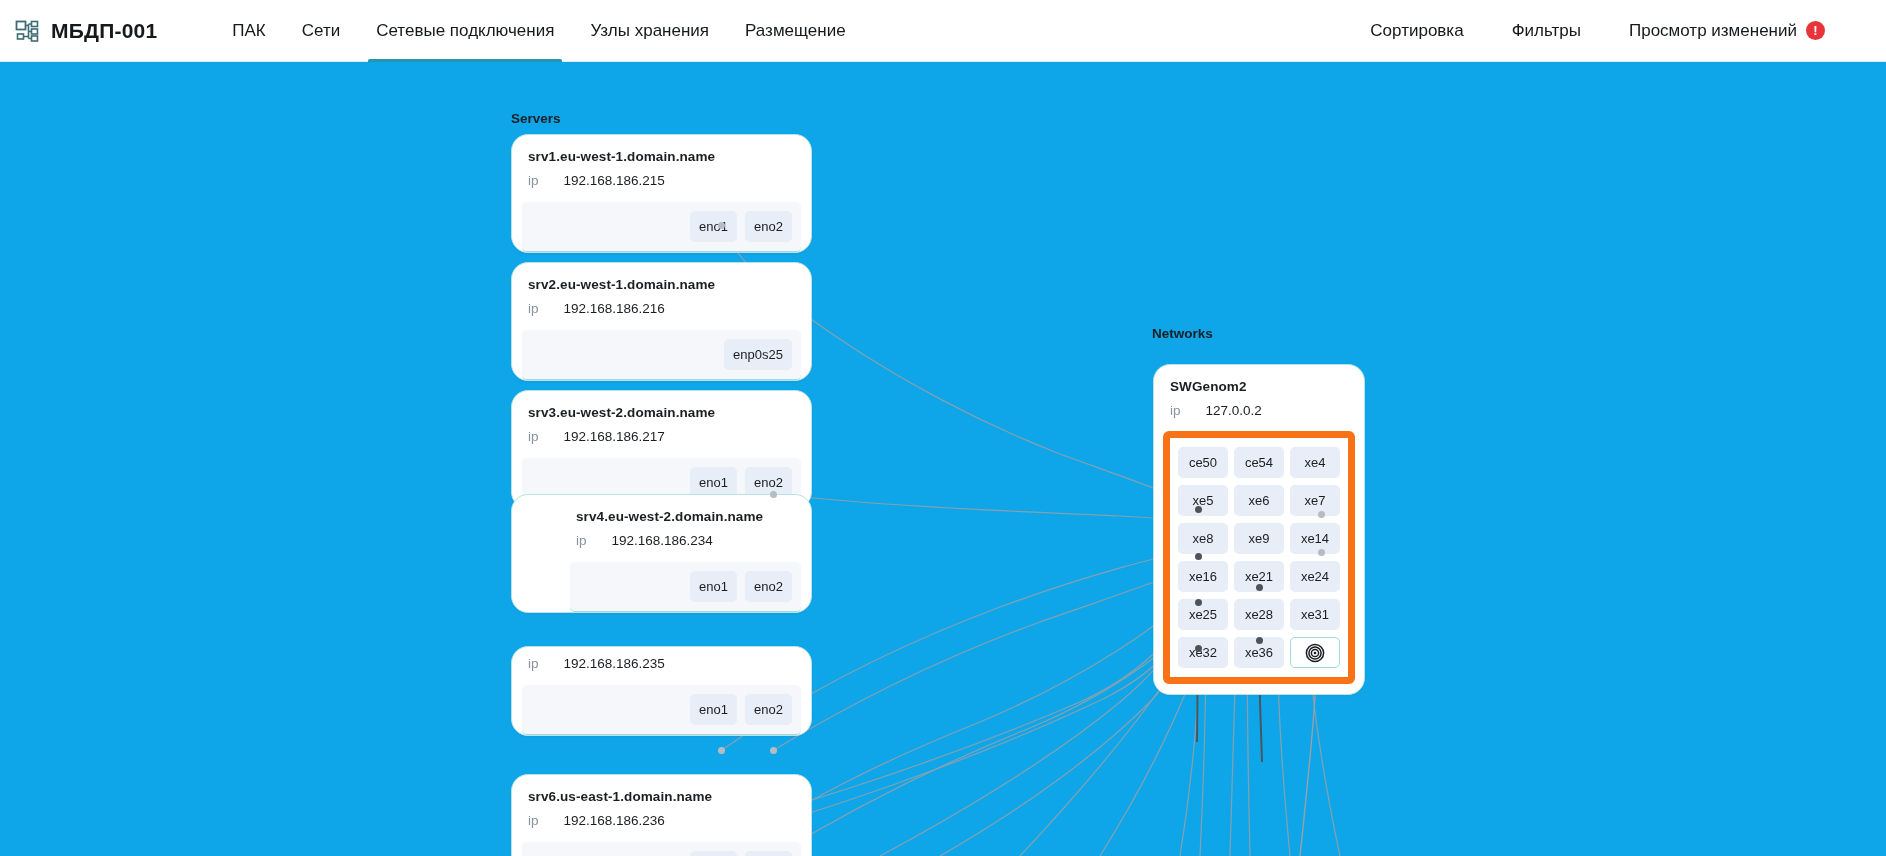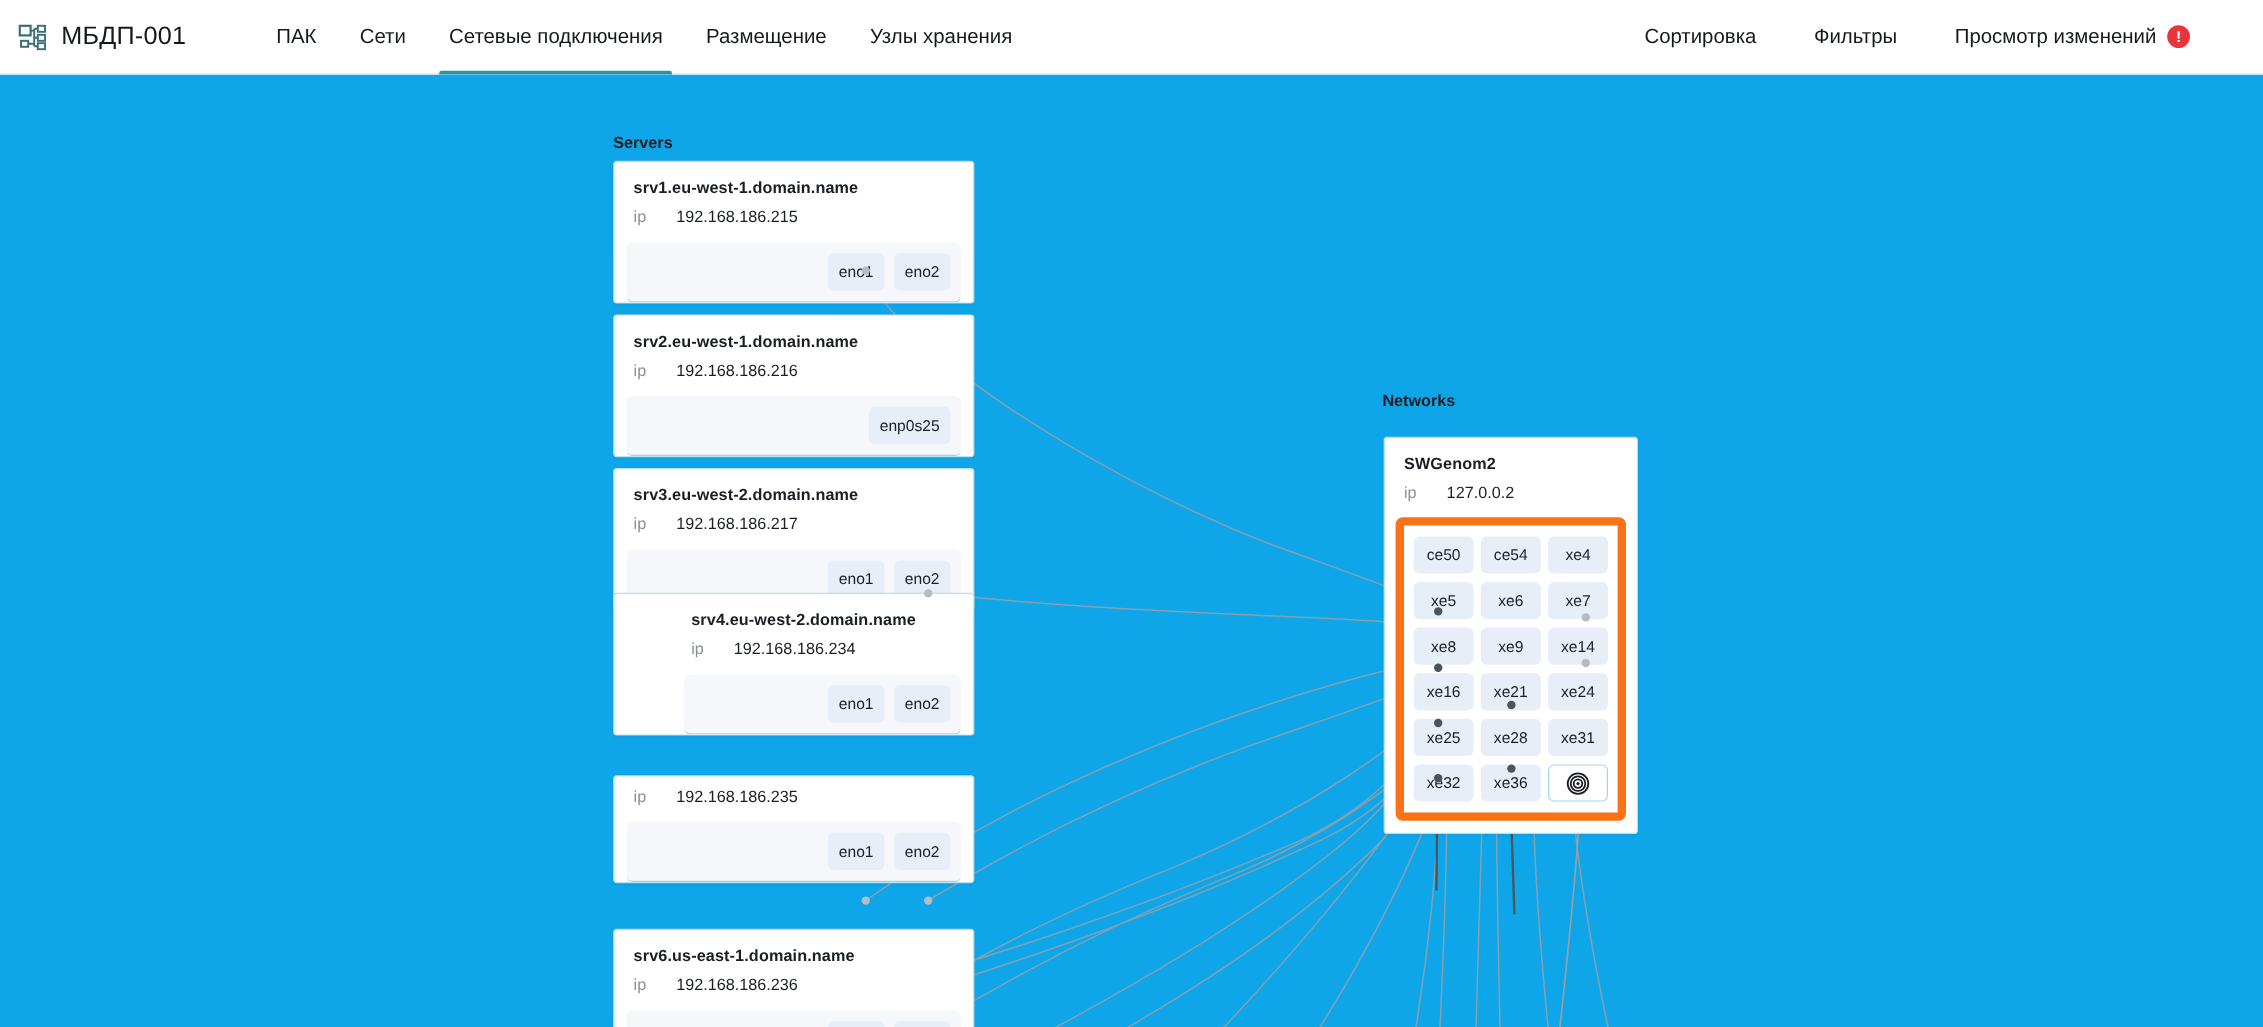--- a/index.html
+++ b/index.html
@@ -16,21 +16,21 @@
   #app-header {
     position: absolute; left: 0; top: 0;
     width: 1886px; height: 62px;
     background: #ffffff;
     border-bottom: 1px solid #e6e9ec;
     display: flex; align-items: center;
     z-index: 40;
   }
   #brand { display: flex; align-items: center; gap: 11px; padding-left: 14px; }
   #brand-icon { width: 26px; height: 26px; display: block; }
-  #brand-title { font-size: 21px; font-weight: 400; color: #16191c; letter-spacing: .2px; white-space: nowrap; text-align: right; }
+  #brand-title { font-size: 21px; font-weight: 700; color: #16191c; letter-spacing: .2px; white-space: nowrap; text-align: right; }
 
   #main-tabs { display: flex; align-items: stretch; height: 62px; margin-left: 57px; }
   .tab {
     position: relative;
     display: flex; align-items: center;
     padding: 0 18px; height: 62px;
     font-size: 17px; color: #16191c; white-space: nowrap;
     cursor: pointer; background: none; border: none;
     font-family: inherit;
   }
@@ -66,21 +66,21 @@
     position: absolute; font-size: 13.5px; font-weight: 700; color: #1b1f23; z-index: 3;
   }
   #servers-heading { left: 511px; top: 49px; }
   #networks-heading { left: 1152px; top: 264px; }
 
   
   .node-card {
     position: absolute; z-index: 3;
     background: #ffffff;
     border: 1px solid #b8e3e6;
-    border-radius: 3px;
+    border-radius: 17px;
     box-shadow: 0 1px 2px rgba(16,40,60,.05);
   }
   .node-title { font-size: 13.5px; font-weight: 700; color: #1b1f23; padding: 14px 16px 0 16px; letter-spacing: .1px; }
   .node-meta { display: flex; align-items: baseline; gap: 25px; padding: 9px 16px 0 16px; }
   .node-meta-key { font-size: 13.5px; color: #8a9199; }
   .node-meta-val { font-size: 13.5px; color: #1b1f23; }
 
   .port-area {
     margin: 14px 10px 0 10px;
     background: #f5f7fa;
@@ -143,22 +143,22 @@
         <path d="M11.5 7.5 H14.5 M14.5 6 V20.5 M14.5 6 H17.5 M14.5 13.5 H17.5 M14.5 20.5 H17.5 M9.5 18.5 H14.5" fill="none" stroke="#3d6d74" stroke-width="1.6"></path>
       </svg>
     </span>
     <span id="brand-title">МБДП-001</span>
   </div>
 
   <nav id="main-tabs">
     <button class="tab">ПАК</button>
     <button class="tab">Сети</button>
     <button class="tab is-active">Сетевые подключения</button>
+    <button class="tab">Узлы хранения</button>
     <button class="tab">Размещение</button>
-    <button class="tab">Узлы хранения</button>
   </nav>
 
   <div id="header-actions">
     <button class="header-action">
       <span>Сортировка</span>
     </button>
     <button class="header-action">
       <span>Фильтры</span>
     </button>
     <button class="header-action">

